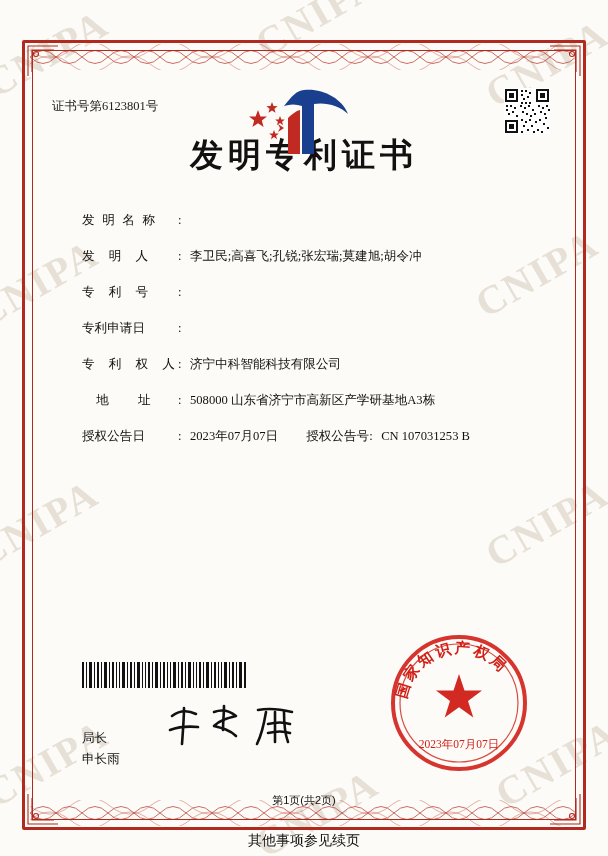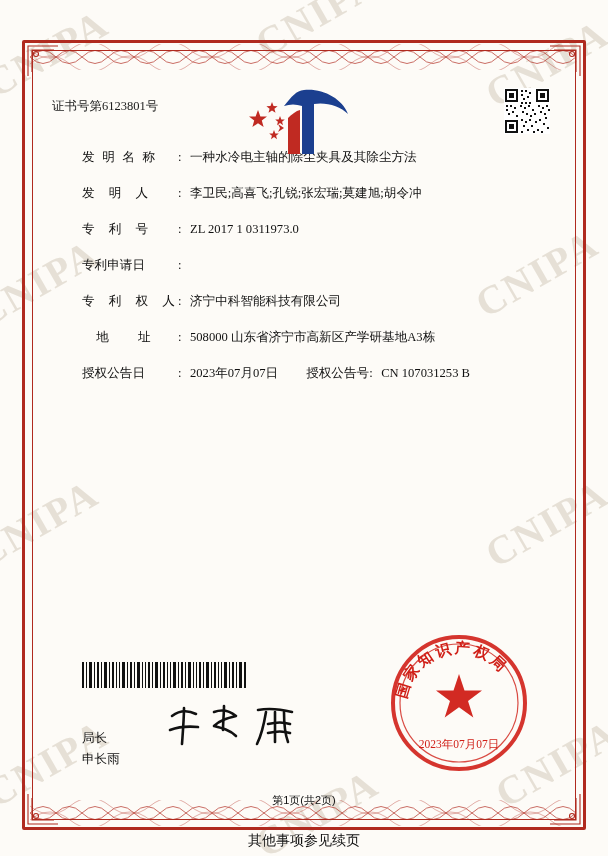--- a/index.html
+++ b/index.html
@@ -304,39 +304,38 @@
         <rect x="33" y="41" width="2" height="2"></rect>
         <rect x="37" y="43" width="2" height="2"></rect>
       <rect x="41" y="29" width="2" height="2"></rect>
         <rect x="29" y="43" width="2" height="2"></rect>
         <rect x="17" y="43" width="2" height="2"></rect>
     </g>
   </svg>
 
   <div class="cert-no">证书号第6123801号</div>
 
+  <div class="title">发明专利证书</div>
 
   <div class="fields">
 
     <div class="frow">
       <span class="flabel sp3">发 明 名 称</span>
       <span class="fcolon">:</span>
-      <span class="fval">一种水冷电主轴的除尘夹具及其除尘方法</span>
     </div>
 
     <div class="frow">
       <span class="flabel sp1">发 明 人</span>
       <span class="fcolon">:</span>
       <span class="fval">李卫民;高喜飞;孔锐;张宏瑞;莫建旭;胡令冲</span>
     </div>
 
     <div class="frow">
       <span class="flabel sp1">专 利 号</span>
       <span class="fcolon">:</span>
-      <span class="fval">ZL 2017 1 0311973.0</span>
     </div>
 
     <div class="frow">
       <span class="flabel">专利申请日</span>
       <span class="fcolon">:</span>
     </div>
 
     <div class="frow">
       <span class="flabel sp1">专 利 权 人</span>
       <span class="fcolon">:</span>

